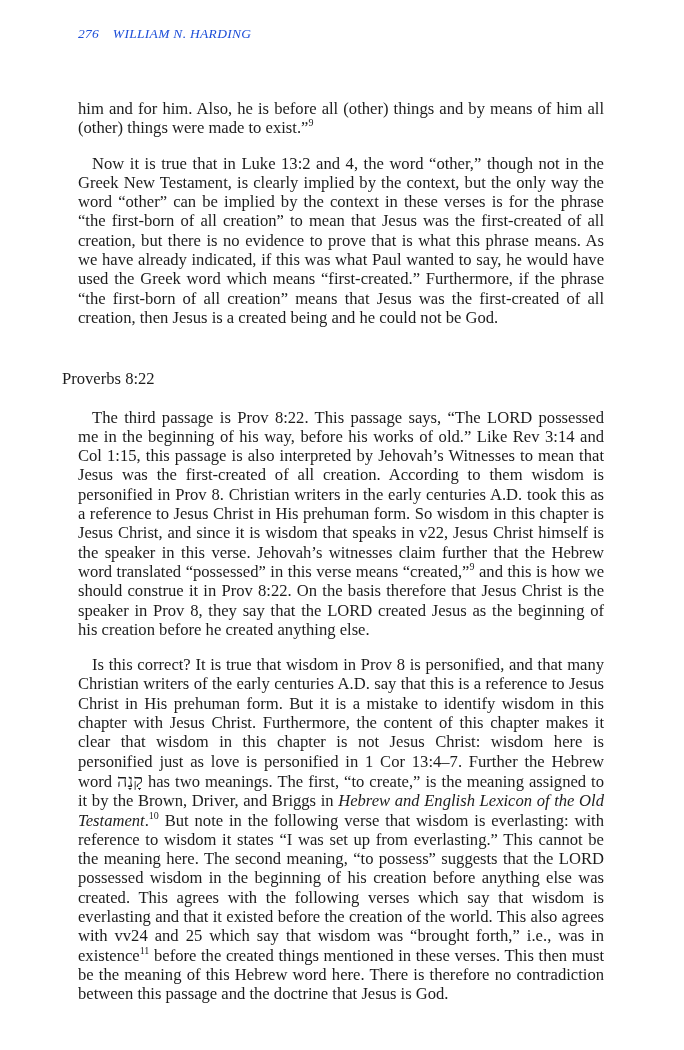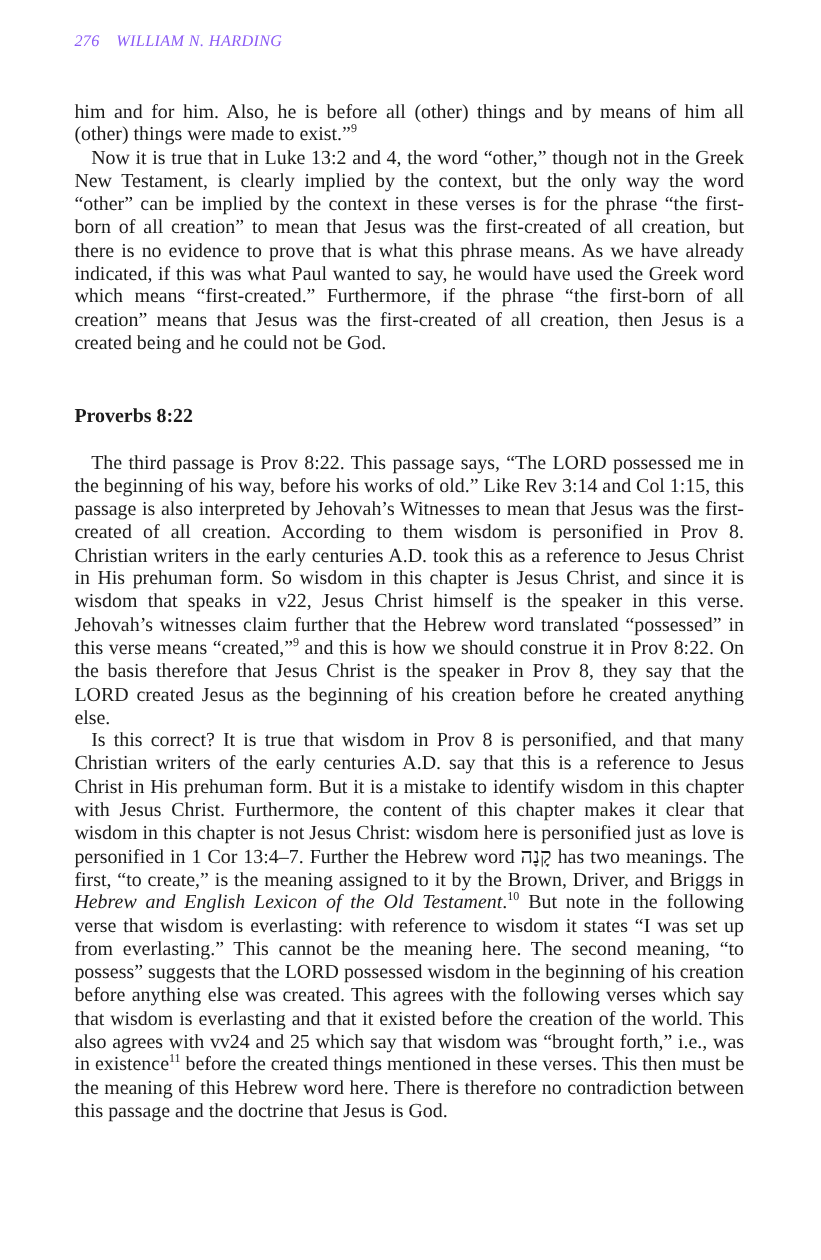--- a/index.html
+++ b/index.html
@@ -17,48 +17,48 @@
     }
     .page {
       position: absolute;
       left: 62px;
       top: 0;
       width: 558px;
     }
     .running-head {
       position: absolute;
       top: 26px;
-      left: 0;
+      left: 16px;
       font-style: italic;
       font-size: 13.5px;
       letter-spacing: 0.3px;
-      color: #8b5cf6;
+      color: #1d4ed8;
     }
     .running-head .page-num {
       margin-right: 10px;
     }
     .body {
       position: absolute;
       top: 83px;
       left: 0;
       width: 558px;
       font-size: 16.6px;
       line-height: 19.3px;
       text-align: justify;
       hyphens: manual;
     }
     .body p {
-      margin: 0;
+      margin: 16px;
       text-indent: 14px;
     }
     .body p.cont {
       text-indent: 0;
     }
     .heading {
-      font-weight: bold;
+      font-weight: normal;
       font-size: 16.6px;
       margin: 42px 0 19px 0;
       text-indent: 0;
     }
     sup.fn {
       font-size: 10px;
       line-height: 0;
       vertical-align: 7px;
     }
     .hebrew {

